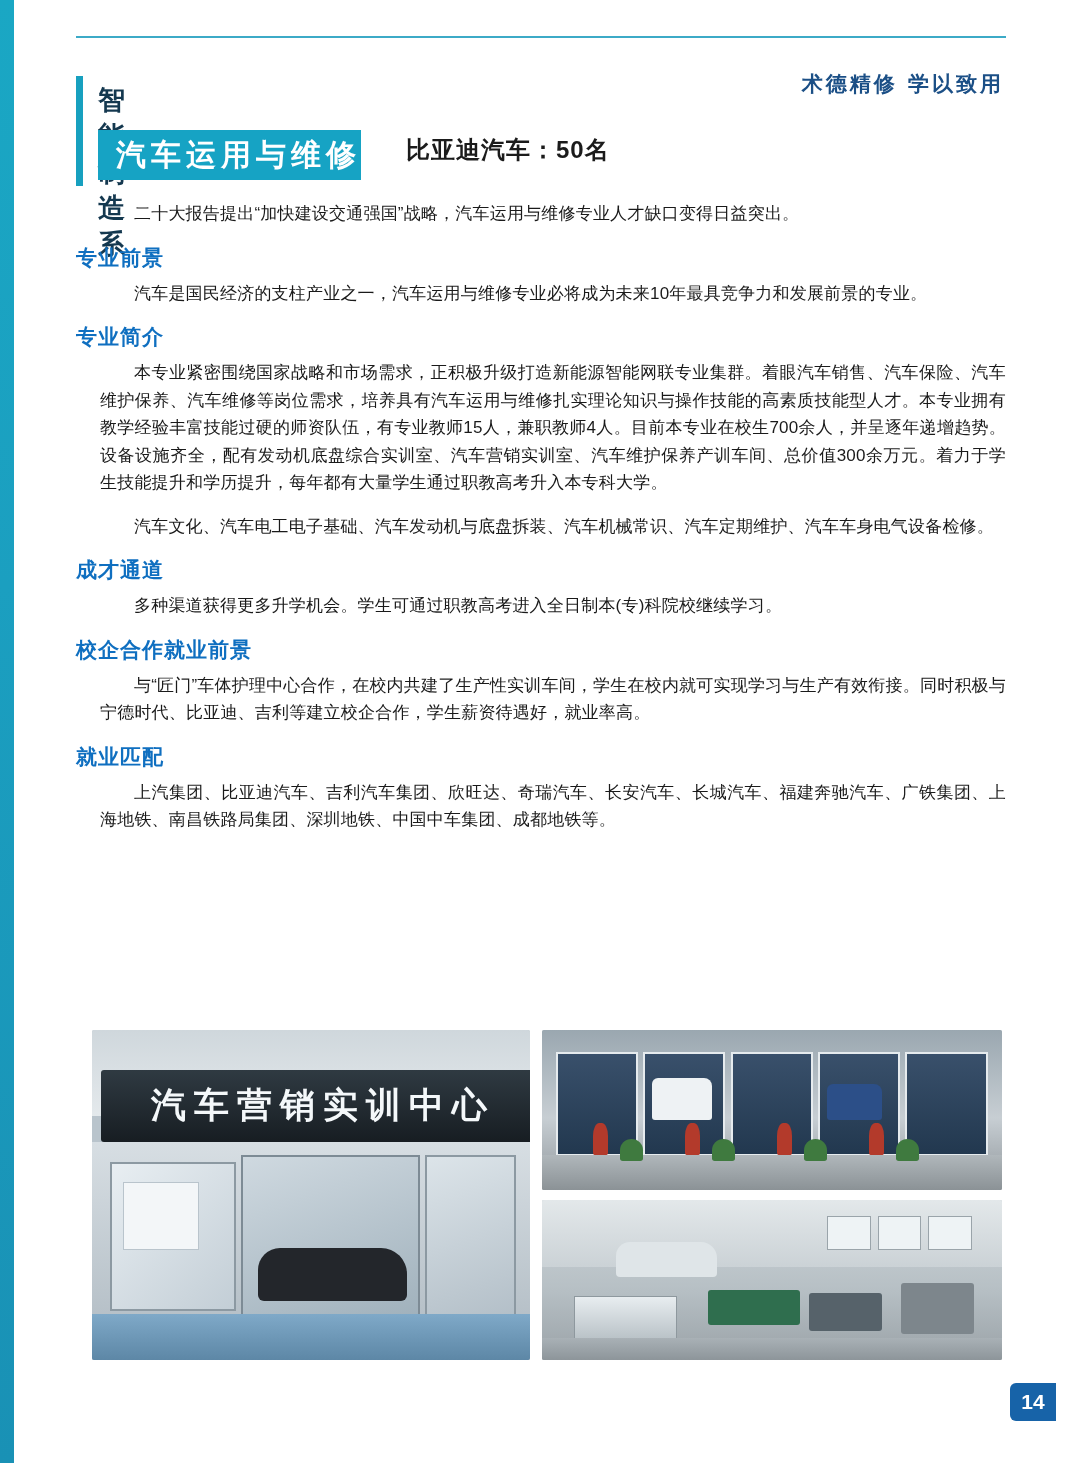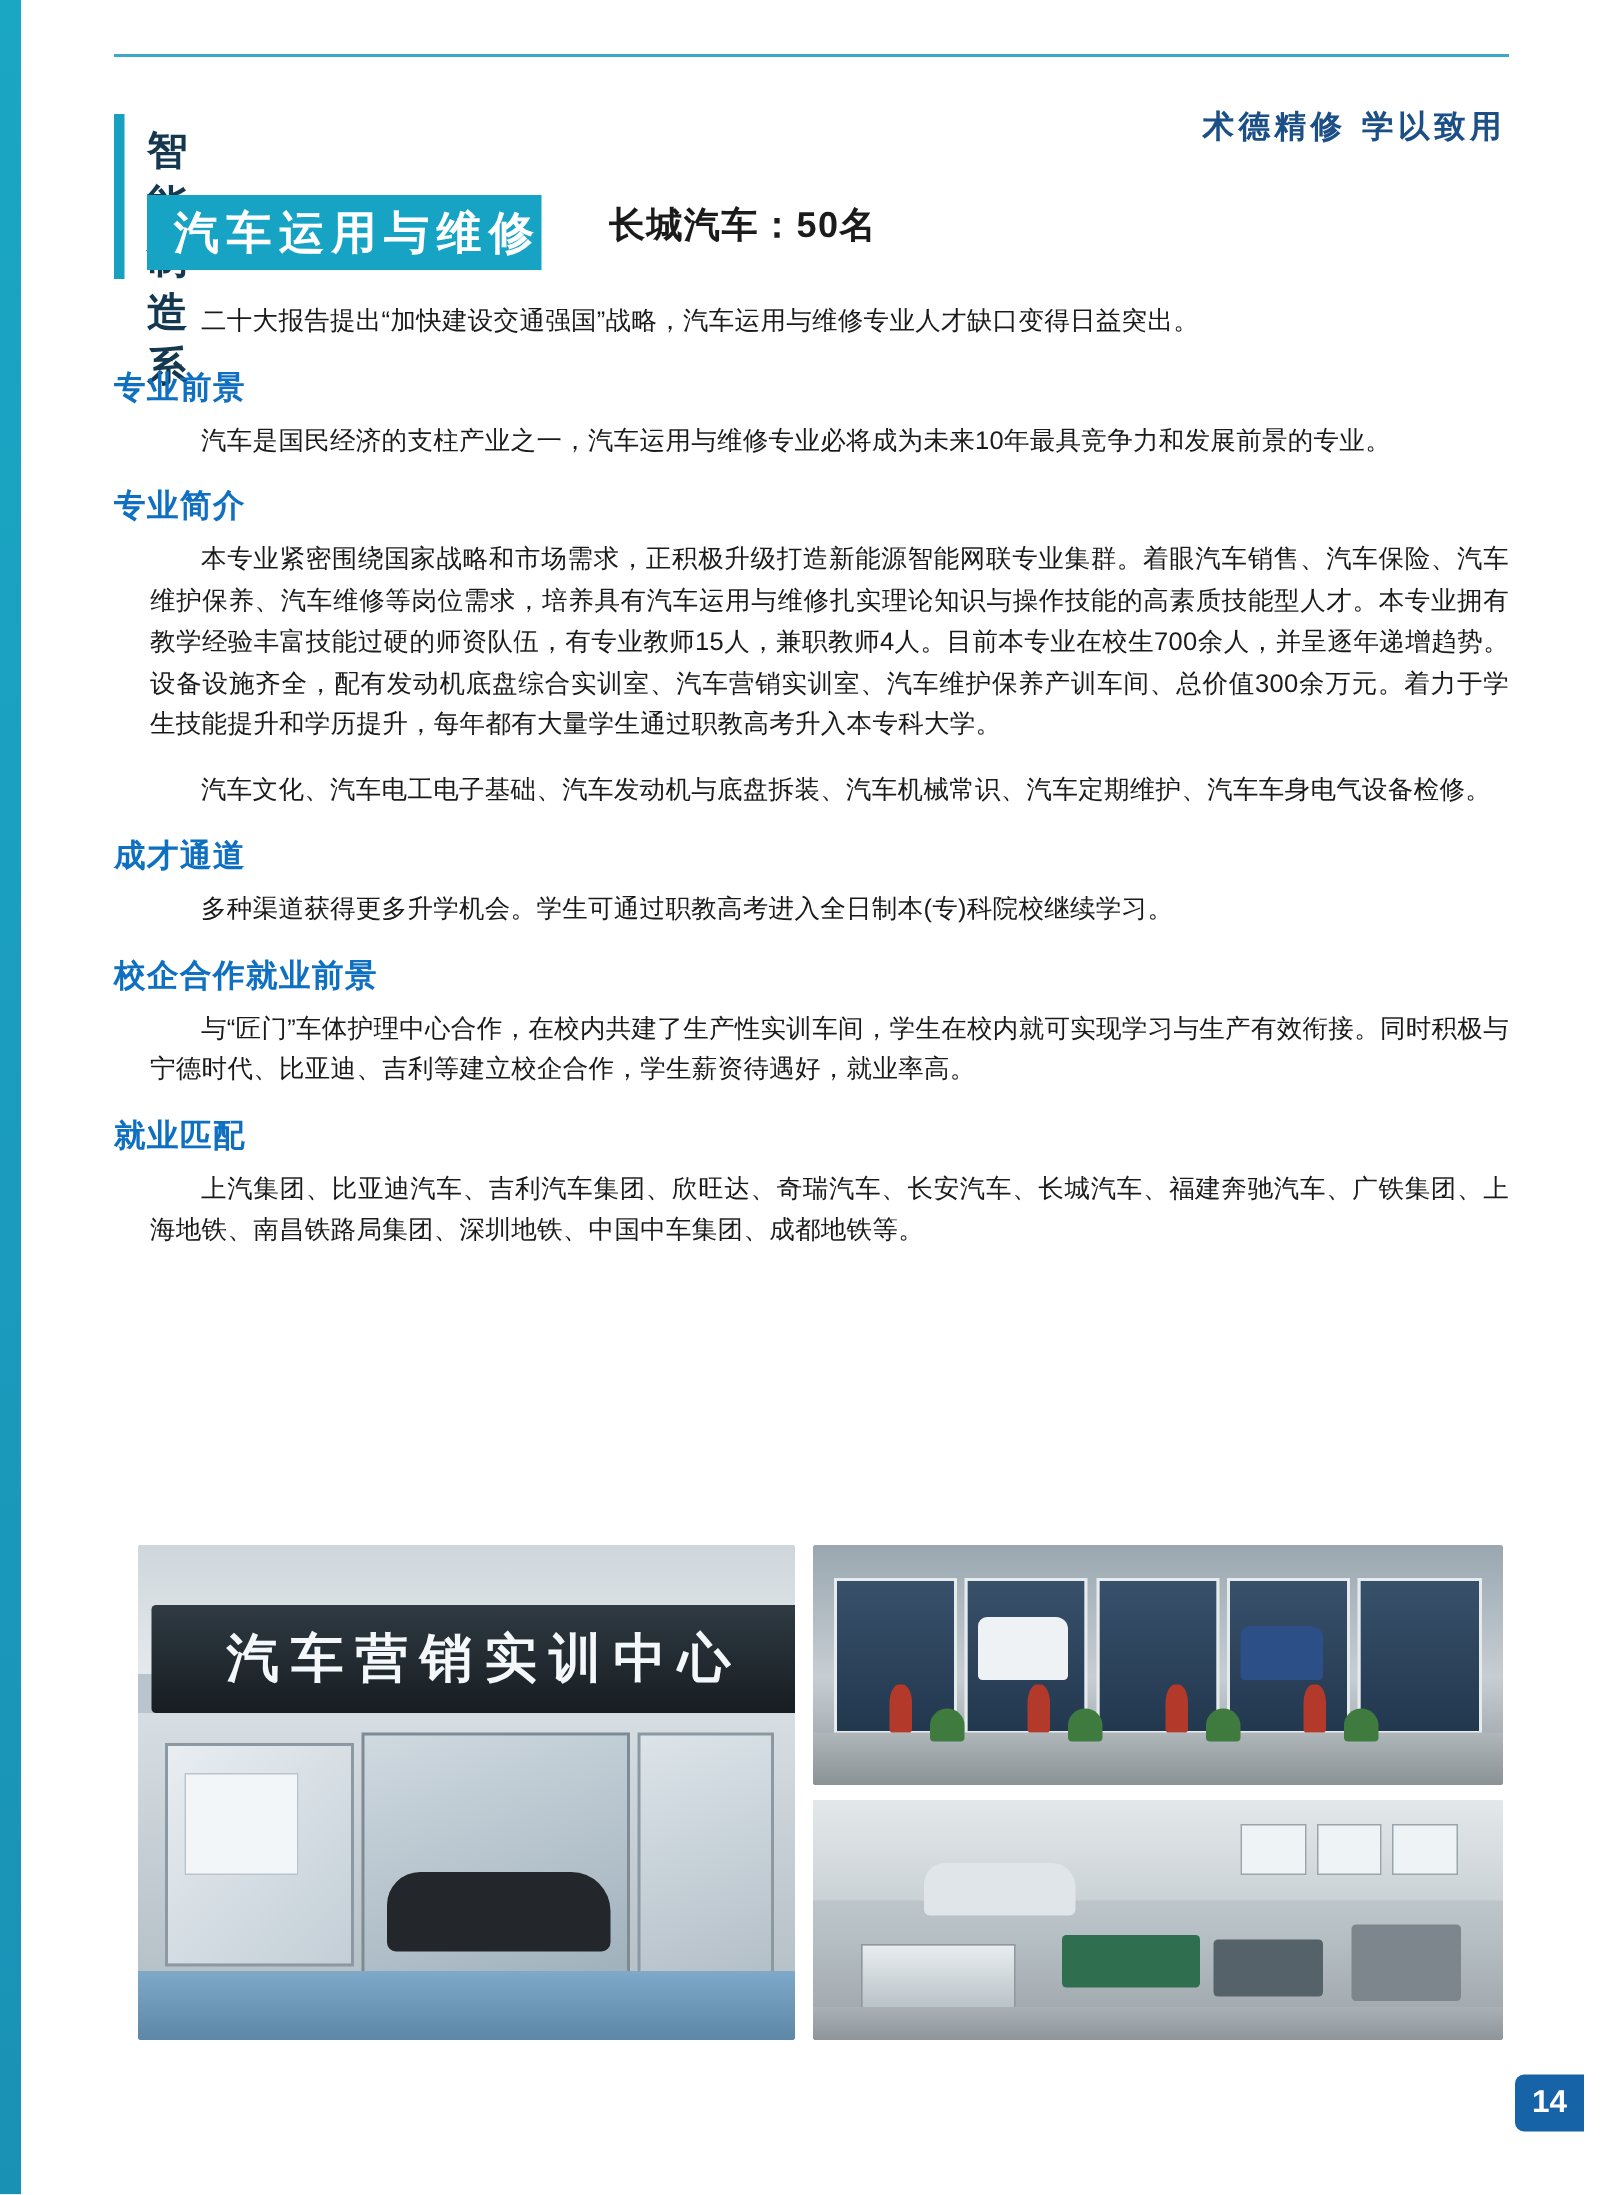--- a/index.html
+++ b/index.html
@@ -237,21 +237,21 @@
   <div class="top-rule"></div>
 
   <div class="motto">术德精修  学以致用</div>
 
   <div class="dept-block">
     <div class="dept-tab"></div>
     <div class="dept-name">智能制造系</div>
     <div class="major-bar">
       <span class="major-name">汽车运用与维修</span>
     </div>
-    <div class="plan">长城汽车：50名</div>
+    <div class="plan">比亚迪汽车：50名</div>
   </div>
 
   <div class="content">
 
     <div class="section">
       <div class="sec-body">二十大报告提出“加快建设交通强国”战略，汽车运用与维修专业人才缺口变得日益突出。</div>
     </div>
 
     <div class="section">
       <div class="sec-title">专业前景</div>

